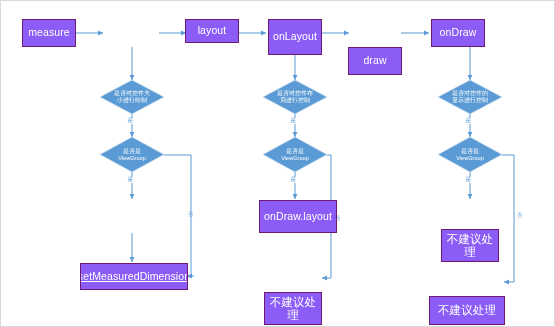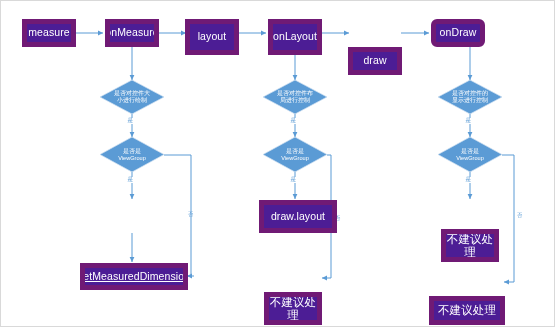--- a/index.html
+++ b/index.html
@@ -26,22 +26,22 @@
     pointer-events: none;
   }
   .node {
     position: absolute;
     box-sizing: border-box;
     display: flex;
     align-items: center;
     justify-content: center;
     text-align: center;
     color: #ffffff;
-    background: #4c1d95;
-    border: 5px solid #701a75;
+    background: #8b5cf6;
+    border: 1px solid #701a75;
     line-height: 1.08;
     overflow: hidden;
   }
   .node.rect {
     font-size: 10.5px;
     letter-spacing: 0.1px;
   }
   .node.rect.cn {
     font-size: 11.5px;
     margin-top: 29px;
@@ -122,29 +122,28 @@
       <line x1="469" y1="46" x2="469" y2="79" marker-end="url(#arr)"></line>
       <line x1="469" y1="113" x2="469" y2="136" marker-end="url(#arr)"></line>
       <line x1="469" y1="171" x2="469" y2="198" marker-end="url(#arr)"></line>
       <path d="M501,154 L513,154 L513,281"></path>
       <line x1="513" y1="281" x2="503" y2="281" marker-end="url(#arr)"></line>
     </g>
   </svg>
 
   <div class="node rect" style="left:21px;  top:18px; width:54px; height:28px;">measure</div>
 
-  <div class="node rect" style="left:104px; top:18px; width:54px; height:28px;">onMeasure</div>
-
-  <div class="node rect" style="left:184px; top:18px; width:54px; height:36px;">layout</div>
+
+  <div class="node rect" style="left:184px; top:18px; width:54px; height:24px;">layout</div>
 
   <div class="node rect" style="left:267px; top:18px; width:54px; height:36px;">onLayout</div>
 
   <div class="node rect" style="left:347px; top:18px; width:54px; height:28px;margin-top:28px;">draw</div>
 
-  <div class="node rect" style="left:430px; top:18px; width:54px; height:28px;border-radius:6px;">onDraw</div>
+  <div class="node rect" style="left:430px; top:18px; width:54px; height:28px;">onDraw</div>
 
   <div class="diamond" style="left:99px; top:79px; width:64px; height:34px;">
     <svg class="shape" viewBox="0 0 64 34">
       <polygon points="32,0 64,17 32,34 0,17" fill="#5B9BD5" stroke="#cfe0f0" stroke-width="0.7"></polygon>
     </svg>
     <div class="dlabel">
       <span class="l1">是否对控件大</span>
       <span class="l1">小进行绘制</span>
     </div>
   </div>
@@ -187,21 +186,21 @@
     <div class="dlabel">
       <span class="l1">是否是</span>
       <span class="l2">ViewGroup</span>
     </div>
   </div>
 
   <div class="edge-label" style="left:289px; top:176px;">是</div>
 
   <div class="edge-label vert" style="left:333px; top:210px;">否</div>
 
-  <div class="node rect" style="left:258px; top:199px; width:78px; height:33px;">draw.layout</div>
+  <div class="node rect" style="left:258px; top:199px; width:78px; height:33px;">onDraw.layout</div>
 
   <div class="node rect cn" style="left:263px; top:262px; width:58px; height:33px;">不建议处理</div>
 
   <div class="diamond" style="left:437px; top:79px; width:64px; height:34px;">
     <svg class="shape" viewBox="0 0 64 34">
       <polygon points="32,0 64,17 32,34 0,17" fill="#5B9BD5" stroke="#cfe0f0" stroke-width="0.7"></polygon>
     </svg>
     <div class="dlabel">
       <span class="l1">是否对控件的</span>
       <span class="l1">显示进行控制</span>

